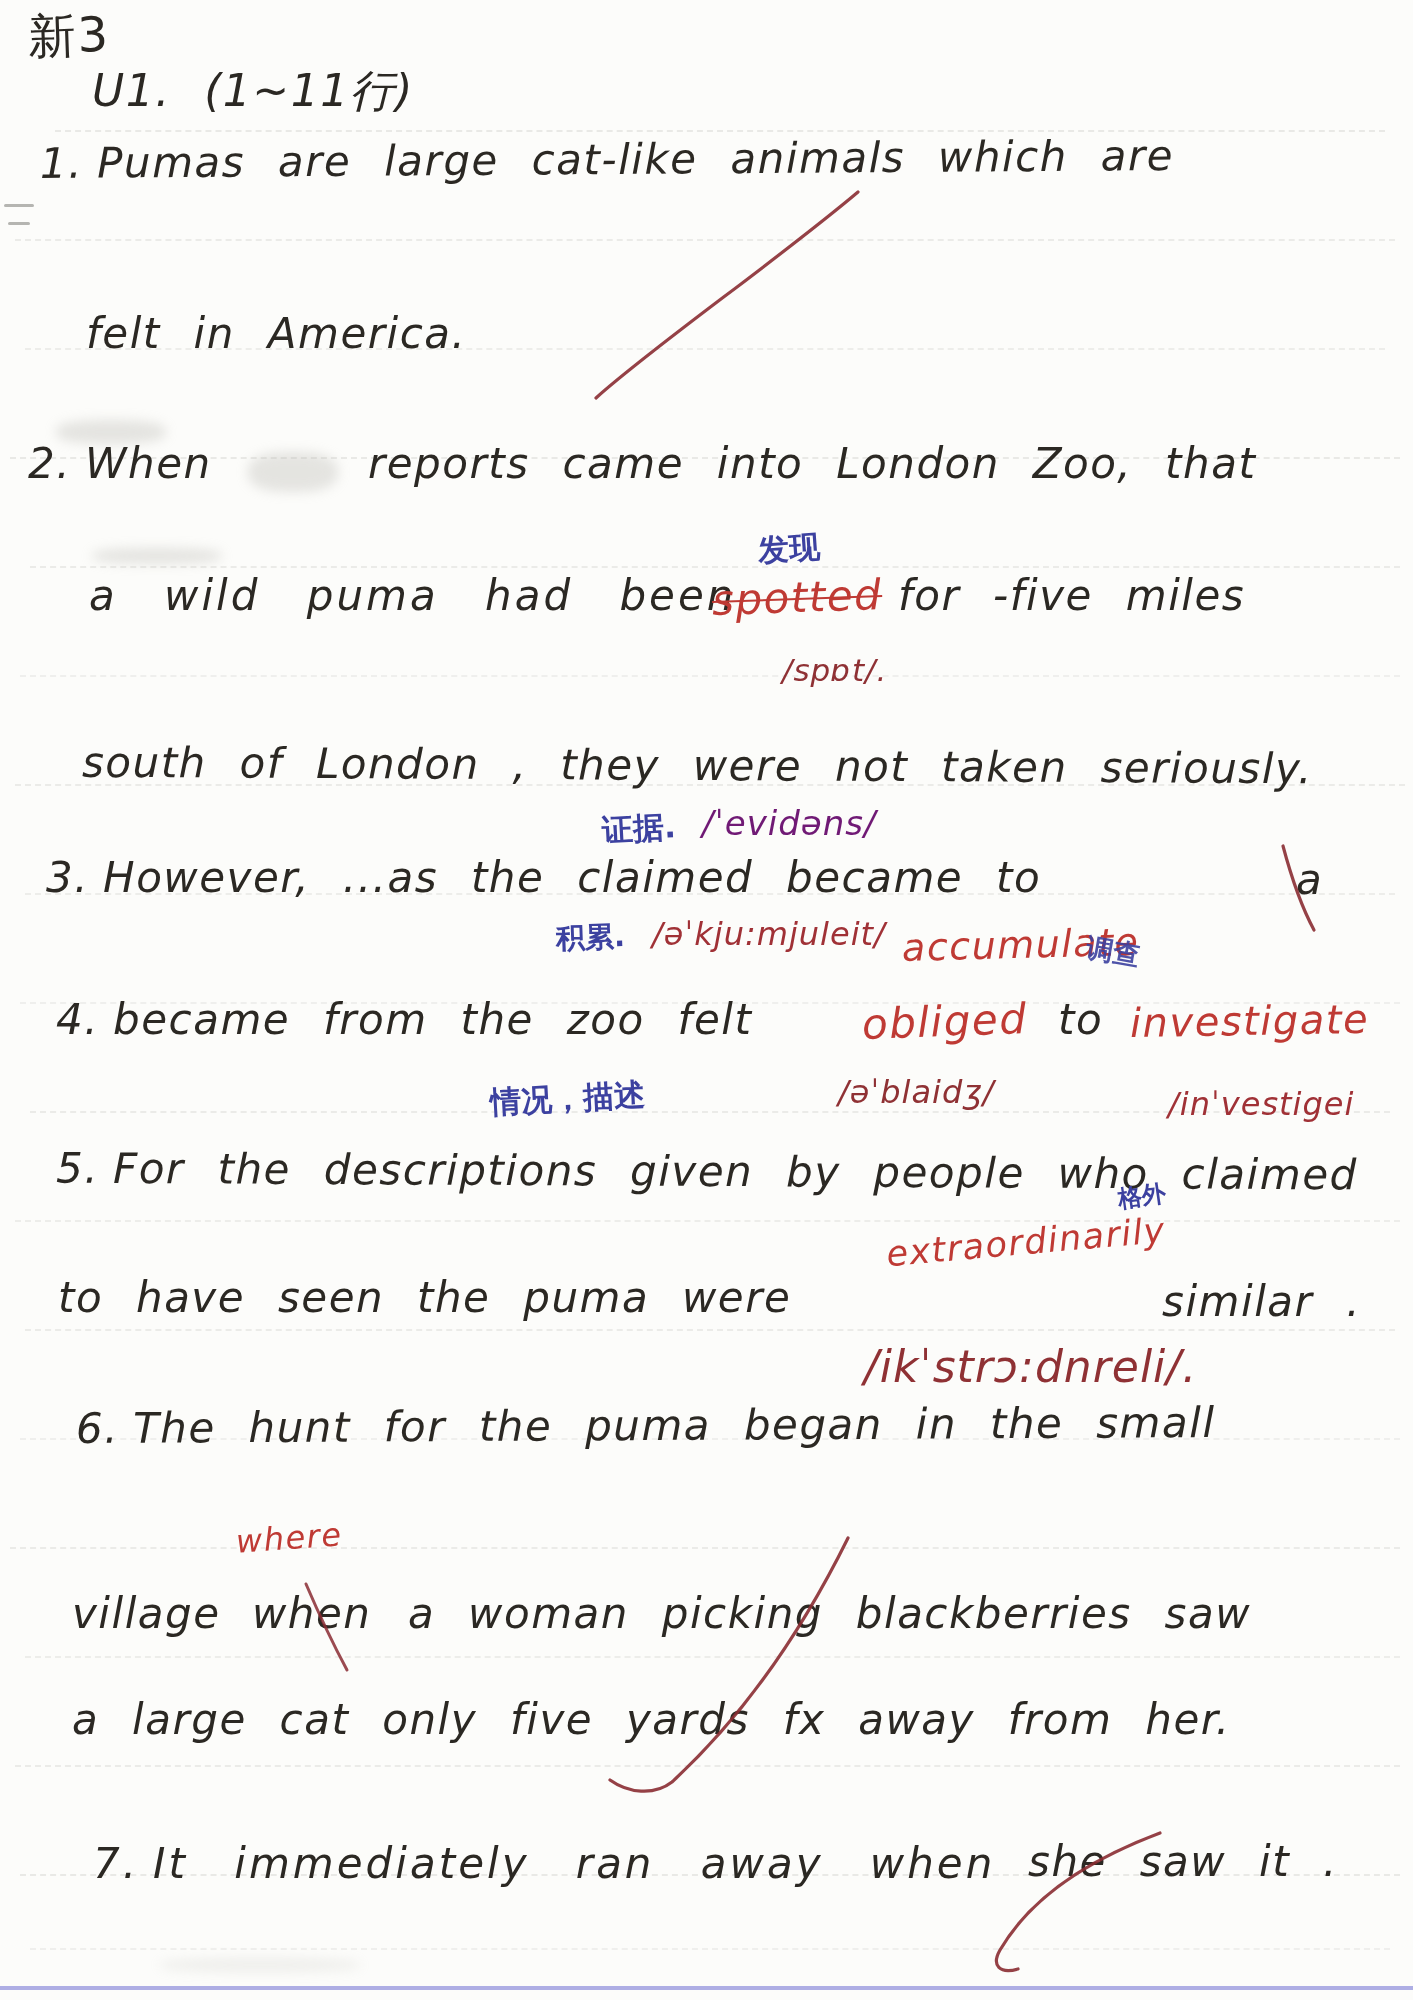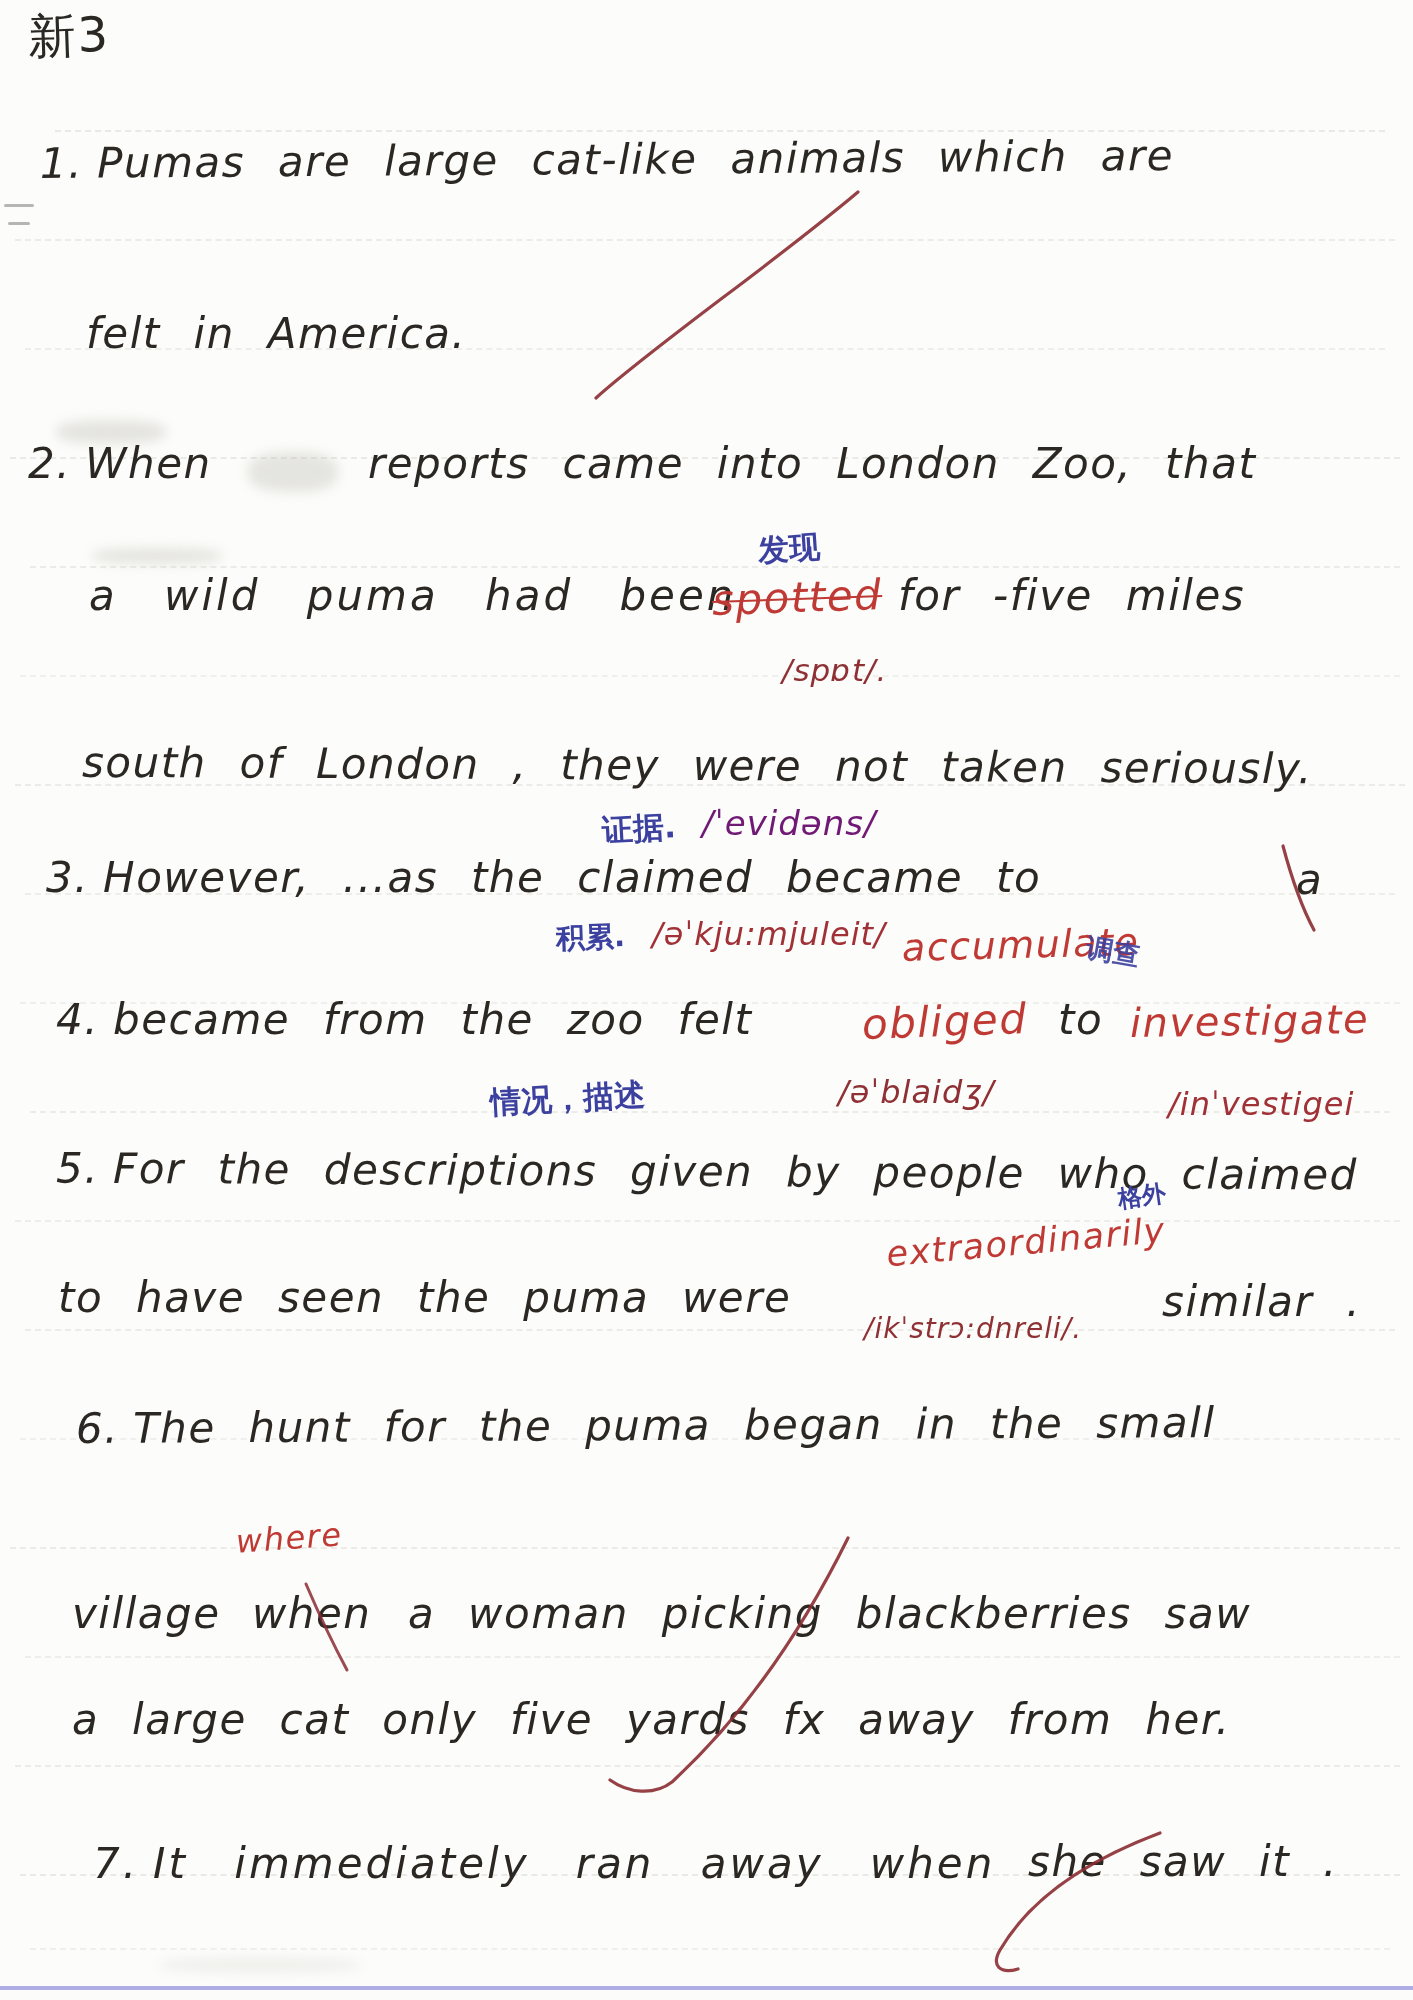--- a/index.html
+++ b/index.html
@@ -57,20 +57,23 @@
   <div class="pencil" style="left:4px;top:204px;width:30px"></div>
   <div class="pencil" style="left:8px;top:222px;width:22px"></div>
   <div class="smudge" style="left:248px;top:452px;width:90px;height:40px"></div>
   <div class="smudge" style="left:56px;top:420px;width:110px;height:24px"></div>
   <div class="smudge" style="left:92px;top:548px;width:130px;height:16px"></div>
   <div class="smudge" style="left:160px;top:1958px;width:200px;height:14px;opacity:.2"></div>
 
   <div class="row hw" style="left:28px;top:10px;font-size:48px;font-style:normal;transform:rotate(-2deg)">
     <span>新3</span>
   </div>
+  <div class="row hw" style="left:92px;top:68px;font-size:44px">
+    <span>U1. (1~11行)</span>
+  </div>
 
   <div class="row hw" style="left:40px;top:138px;transform:rotate(-0.4deg)">
     <span class="num">1.</span><span>Pumas are large cat-like animals which are</span>
   </div>
   <div class="row hw" style="left:86px;top:312px">
     <span>felt in America.</span>
   </div>
 
   <div class="row hw" style="left:28px;top:442px">
     <span class="num">2.</span><span>When</span>
@@ -156,21 +159,21 @@
   </div>
   <div class="row hw red" style="left:886px;top:1224px;font-size:35px;transform:rotate(-5deg)">
     <span>extraordinarily</span>
   </div>
   <div class="row hw" style="left:58px;top:1276px">
     <span>to have seen the puma were</span>
   </div>
   <div class="row hw" style="left:1162px;top:1280px">
     <span>similar .</span>
   </div>
-  <div class="row ipa" style="left:864px;top:1314px;font-size:28px">
+  <div class="row ipa" style="left:864px;top:1344px;font-size:44px">
     <span>/ikˈstrɔ:dnreli/.</span>
   </div>
 
   <div class="row hw" style="left:76px;top:1404px;transform:rotate(-0.3deg)">
     <span class="num">6.</span><span>The hunt for the puma began in the small</span>
   </div>
   <div class="row hw red" style="left:236px;top:1522px;font-size:32px;transform:rotate(-4deg)">
     <span>where</span>
   </div>
   <div class="row hw" style="left:72px;top:1592px">

